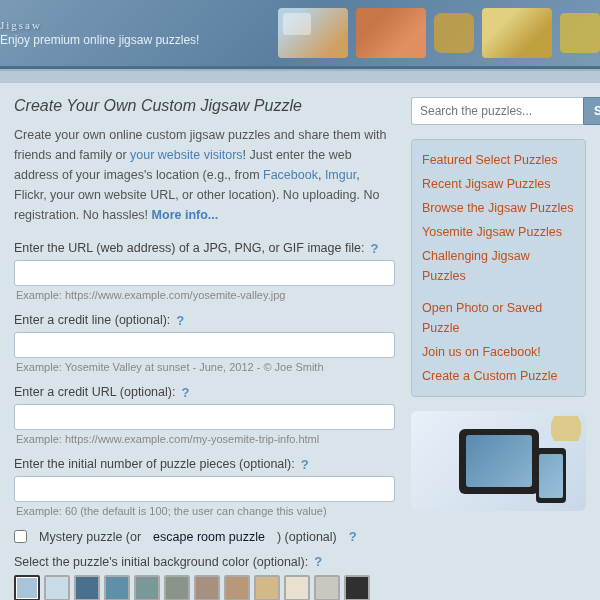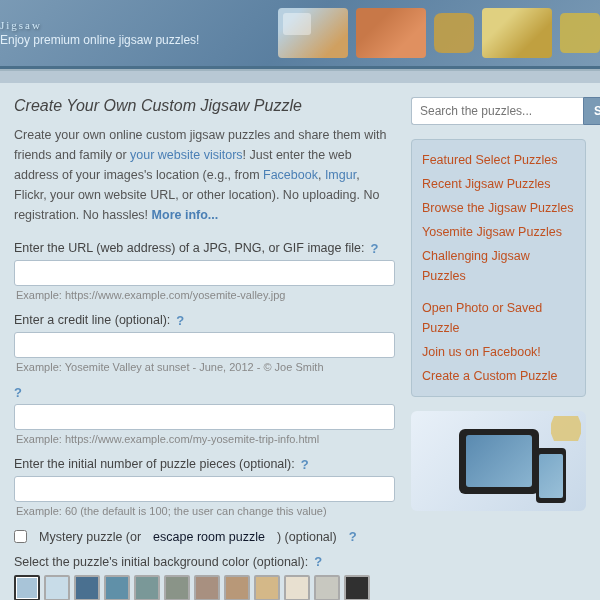--- a/index.html
+++ b/index.html
@@ -346,20 +346,21 @@
       <div class="form-label">
         <span>Enter a credit line (optional):</span>
         <span class="help-icon">?</span>
       </div>
       <input class="form-input" type="text" style="">
       <div class="form-hint">Example: Yosemite Valley at sunset - June, 2012 - © Joe Smith</div>
     </div>
 
     <div class="form-section">
       <div class="form-label">
+        <span>Enter a credit URL (optional):</span>
         <span class="help-icon">?</span>
       </div>
       <input class="form-input" type="text" style="">
       <div class="form-hint">Example: https://www.example.com/my-yosemite-trip-info.html</div>
     </div>
 
     <div class="form-section">
       <div class="form-label">
         <span>Enter the initial number of puzzle pieces (optional):</span>
         <span class="help-icon">?</span>

